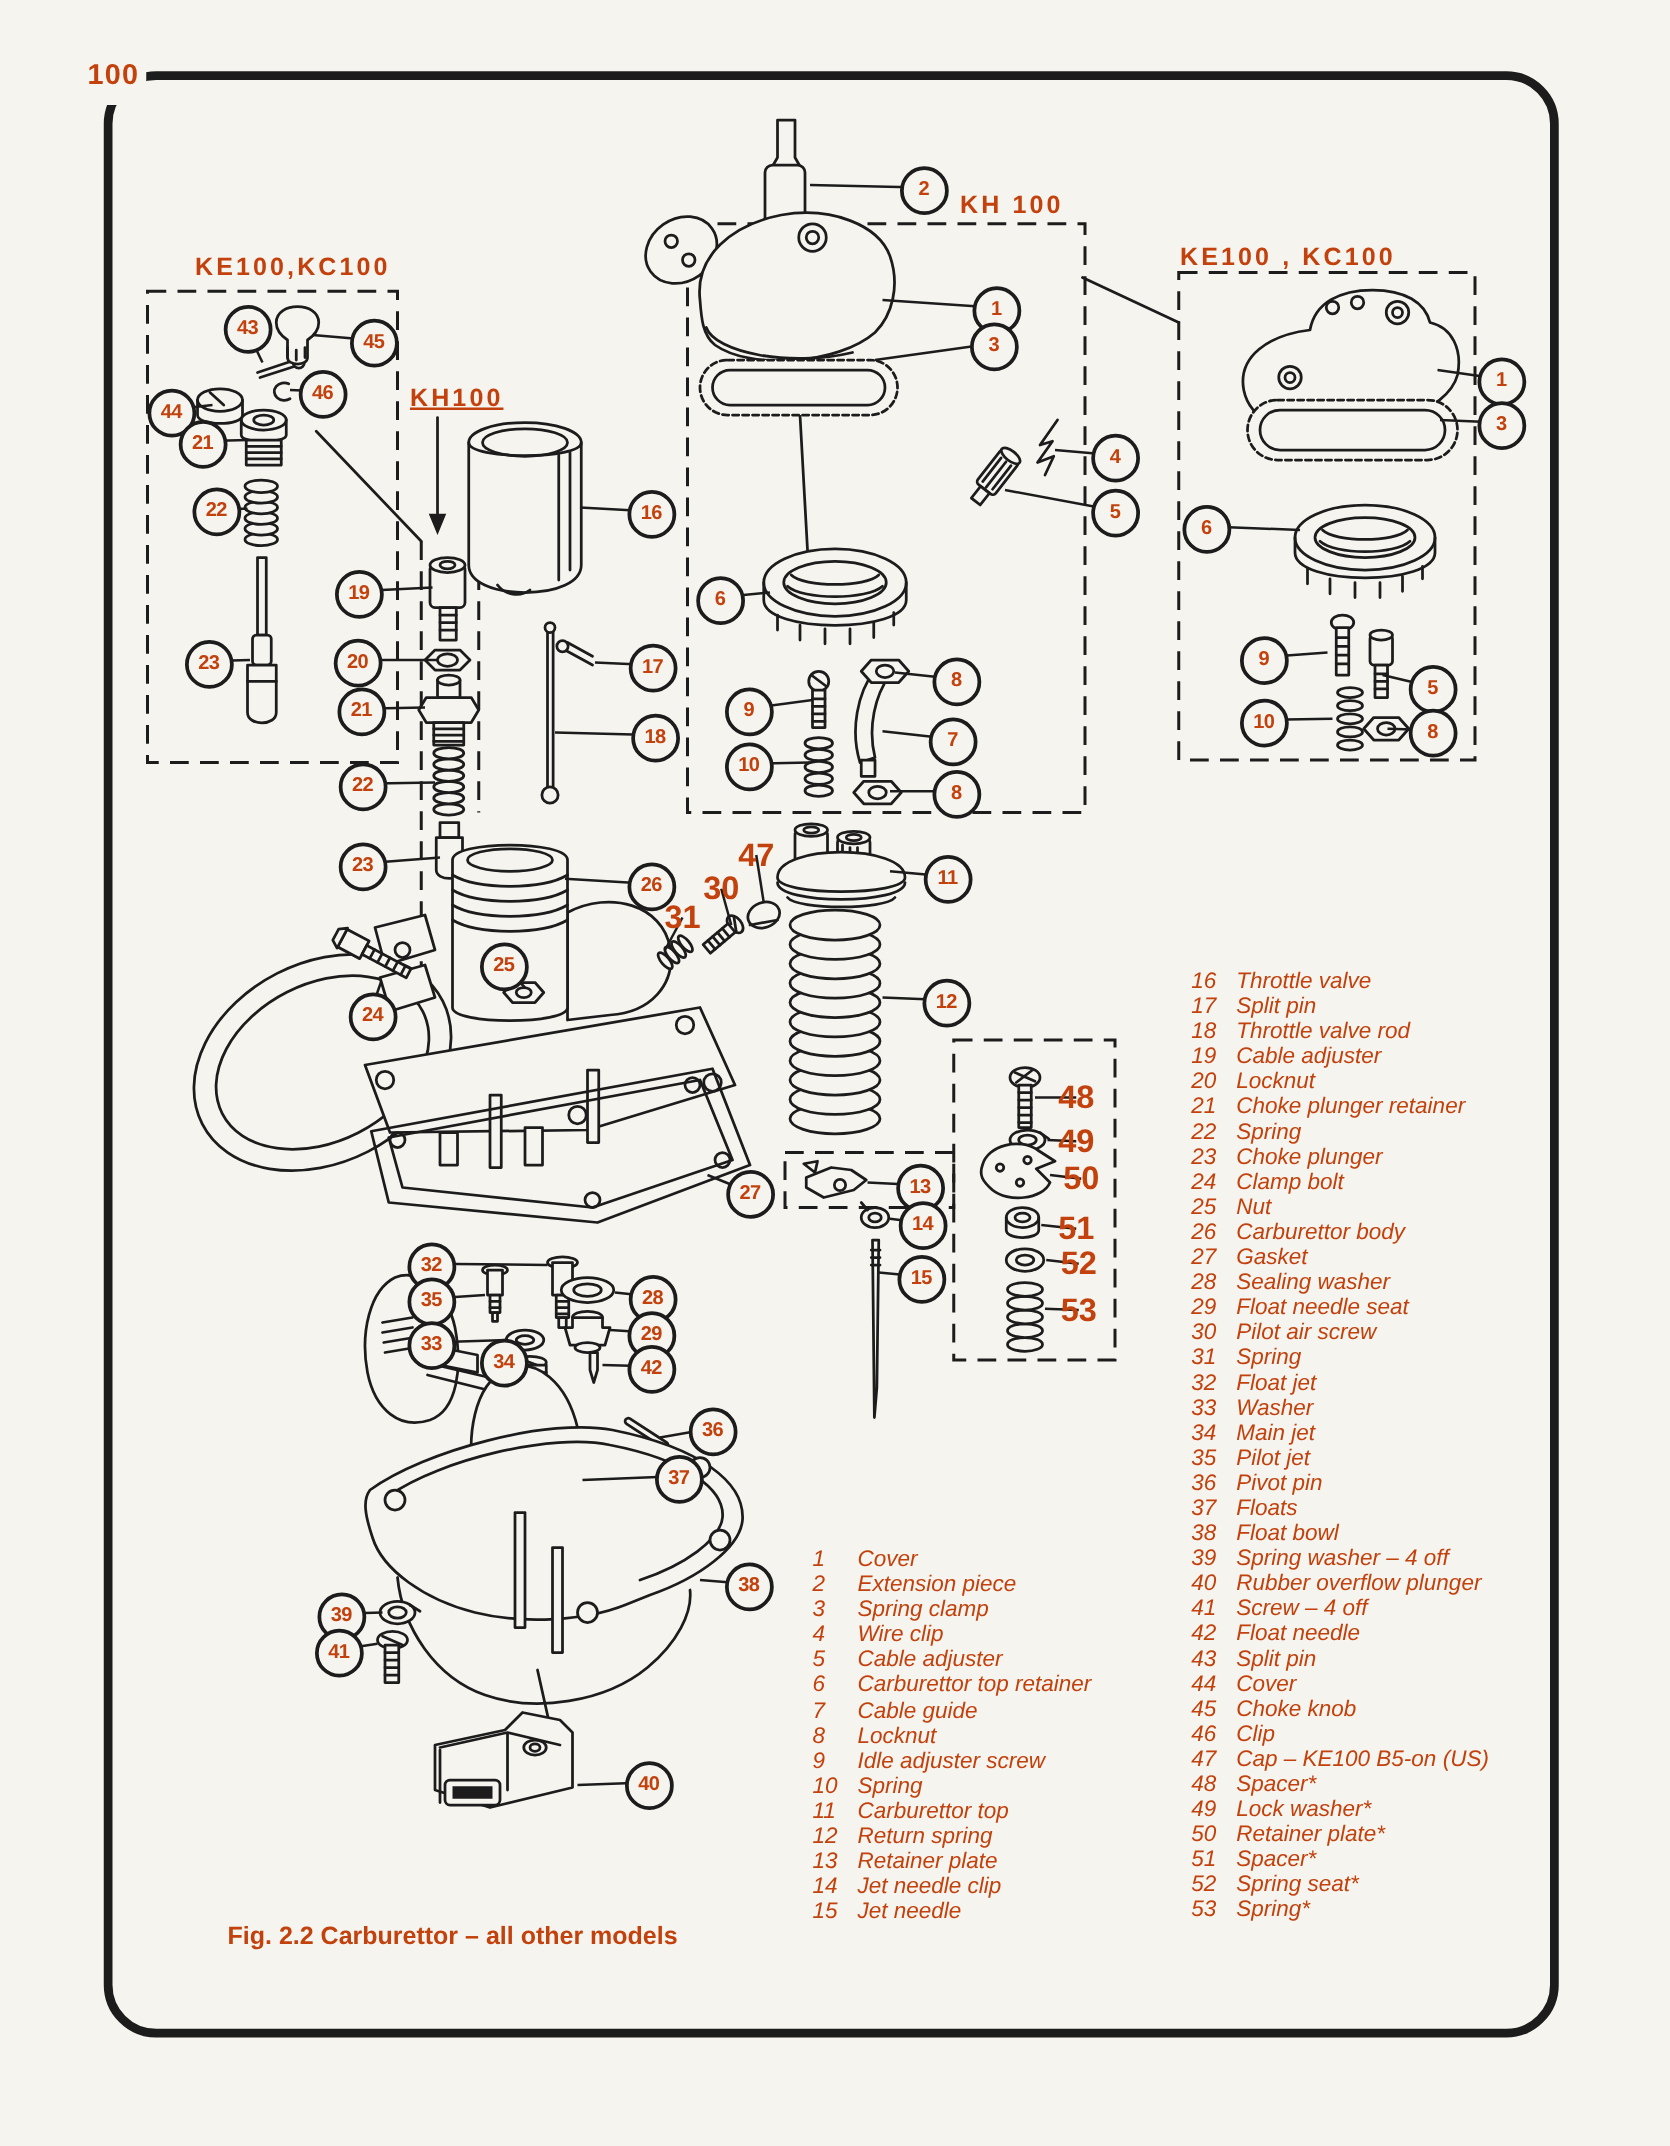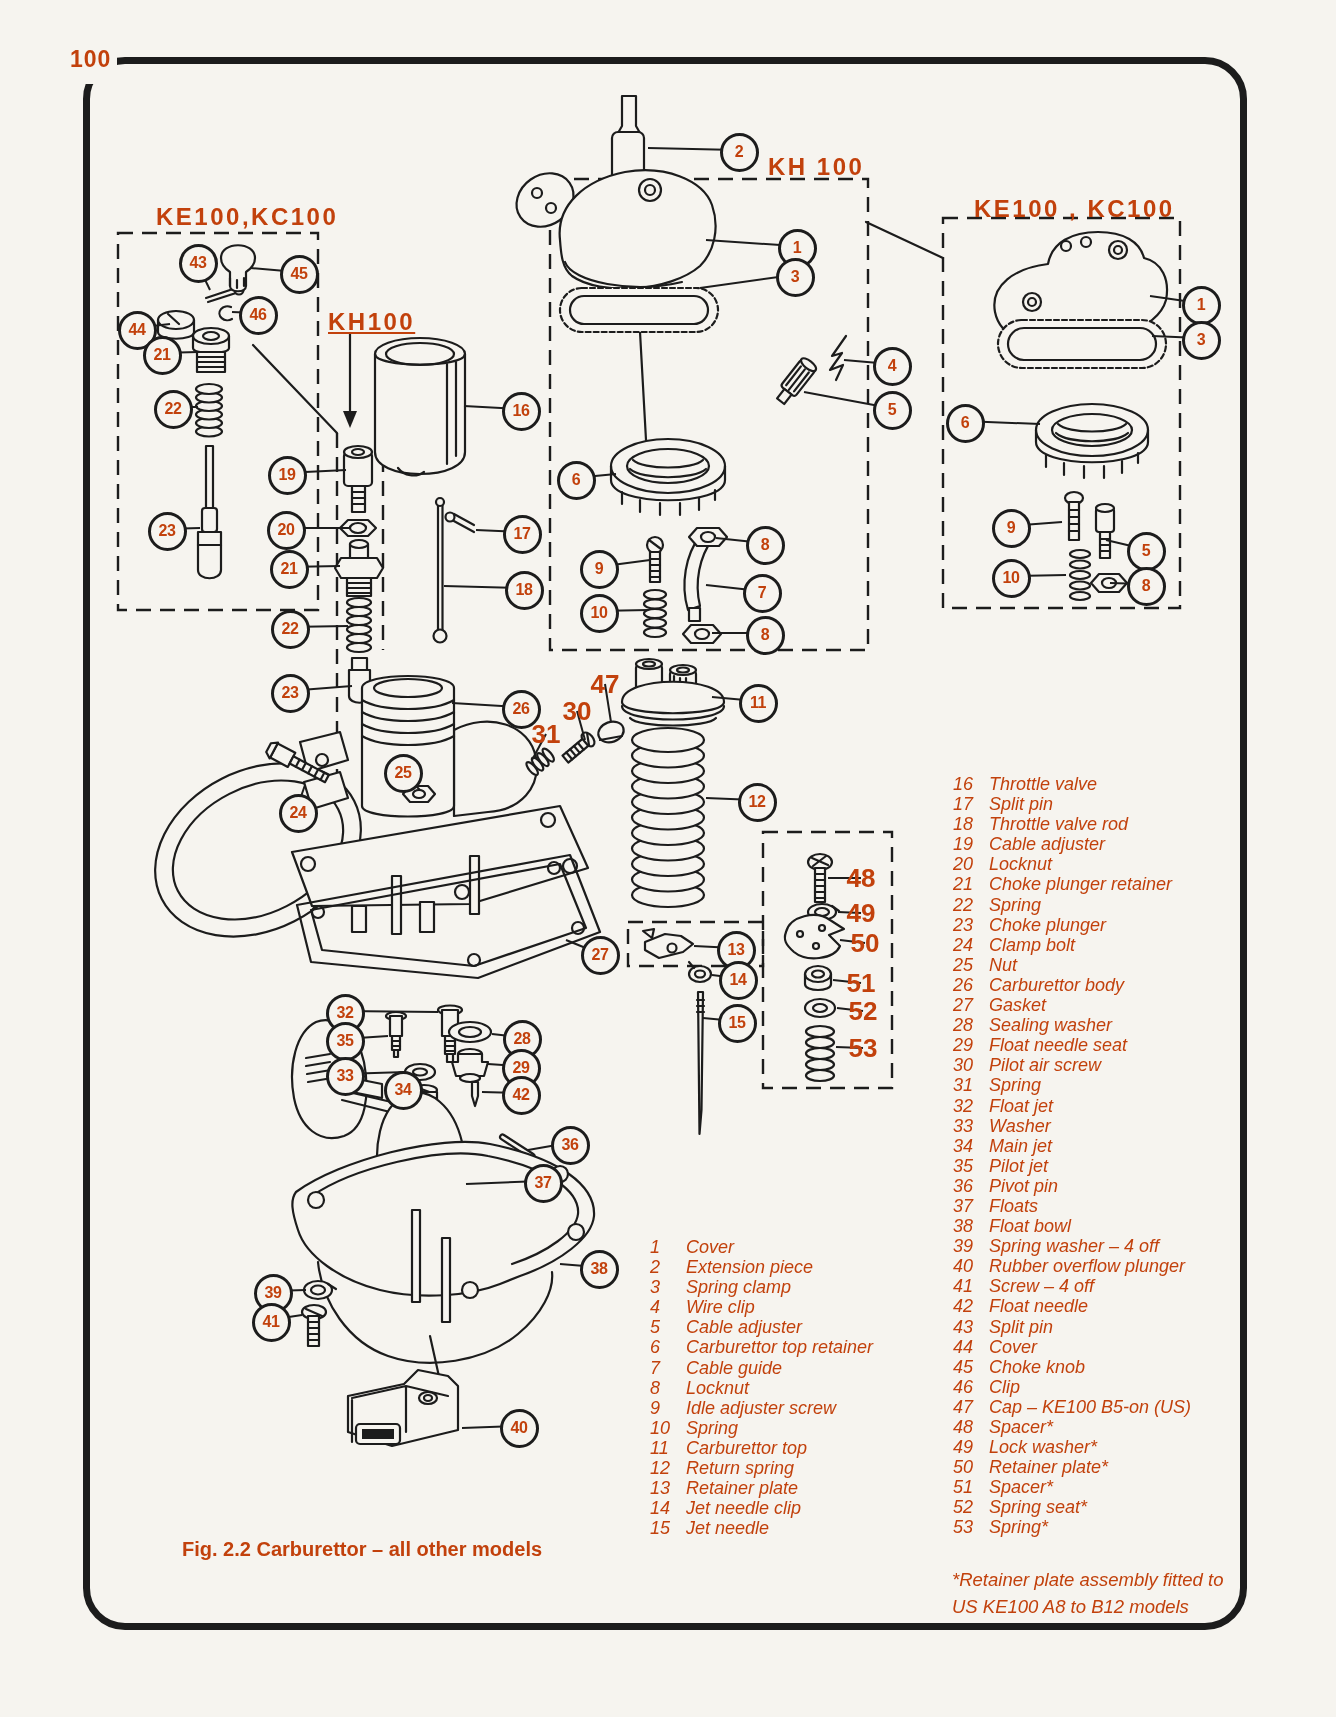--- a/index.html
+++ b/index.html
@@ -2,24 +2,24 @@
 <html><head>
 <meta charset="utf-8">
 <style>
   html,body{margin:0;padding:0;background:#e8e6e0;}
   #page{position:relative;width:1336px;height:1717px;background:#f6f4ef;color:#c2410c;
         font-family:"Liberation Sans",sans-serif;overflow:hidden;}
   #border{position:absolute;left:83px;top:57px;width:1164px;height:1573px;
           border:7px solid #1c1c1c;border-radius:42px;box-sizing:border-box;}
   #corner-patch{position:absolute;left:0;top:0;width:117px;height:84px;background:#f6f4ef;}
   #pagenum{position:absolute;left:70px;top:46px;font-size:23px;font-weight:700;letter-spacing:1px;}
-  .boxlabel{position:absolute;font-size:24px;font-weight:600;letter-spacing:2.5px;white-space:nowrap;}
+  .boxlabel{position:absolute;font-size:20px;font-weight:600;letter-spacing:2.5px;white-space:nowrap;}
   #lbl-topleft{left:124px;top:203px;margin-left:32px;}
   #lbl-khtop{left:768px;top:153px;}
-  #lbl-right{left:944px;top:195px;margin-left:30px;}
+  #lbl-right{left:944px;top:195px;}
   #lbl-khmid{left:328px;top:308px;text-decoration:underline;}
   svg{position:absolute;left:0;top:0;}
   svg .p{stroke:#1c1c1c;stroke-width:2.2;fill:#f6f4ef;stroke-linejoin:round;stroke-linecap:round;}
   svg .ln{stroke:#1c1c1c;stroke-width:2.2;fill:none;stroke-linejoin:round;stroke-linecap:round;}
   svg .dash{stroke:#1c1c1c;stroke-width:2.4;fill:none;stroke-dasharray:15 9;}
   svg .gk{stroke-dasharray:5 3;}
   svg .lead{stroke:#1c1c1c;stroke-width:2;}
   svg .fill{fill:#1c1c1c;stroke:none;}
   .co{position:absolute;width:33px;height:33px;margin:-17.5px 0 0 -17.5px;border:3px solid #1c1c1c;
       border-radius:50%;background:#f6f4ef;display:flex;align-items:center;justify-content:center;
@@ -717,17 +717,13 @@
       <span>52</span>
       <span>Spring seat*</span>
     </div>
       <div class="prow">
       <span>53</span>
       <span>Spring*</span>
     </div>
     </div>
 
   <div id="caption">Fig. 2.2 Carburettor – all other models</div>
-  <div id="footnote">
-    <div>*Retainer plate assembly fitted to</div>
-    <div>US KE100 A8 to B12 models</div>
-  </div>
 </div>
 
 </body></html>

